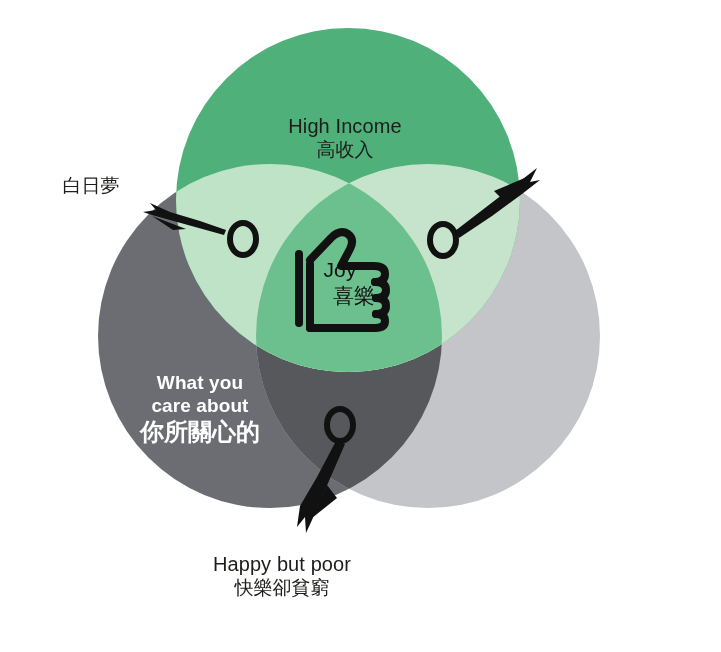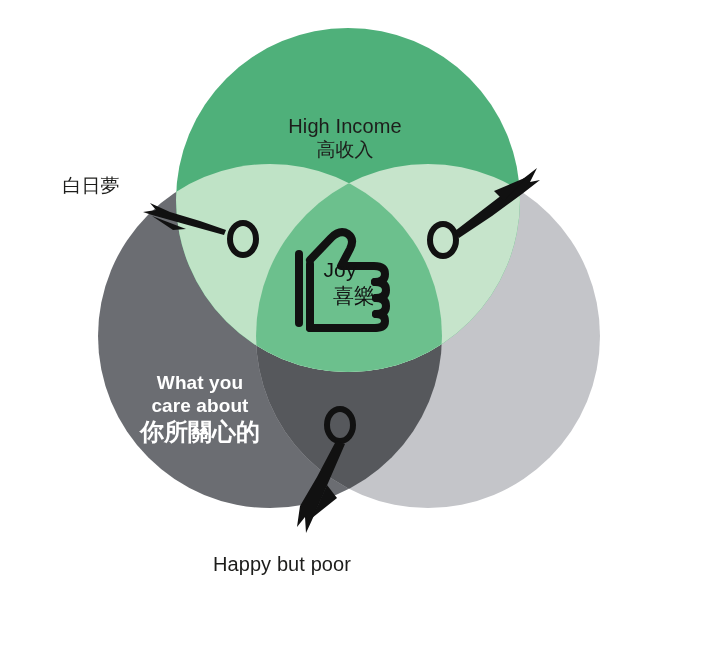--- a/index.html
+++ b/index.html
@@ -198,15 +198,16 @@
     <span class="zh">喜樂</span>
   </div>
 
   <div class="lbl" id="label-daydream">
     <span class="zh">白日夢</span>
   </div>
 
 
   <div class="lbl" id="label-happy-poor">
     <span class="en">Happy but poor</span>
+    <span class="zh">快樂卻貧窮</span>
   </div>
 
 </div>
 
 </body></html>

